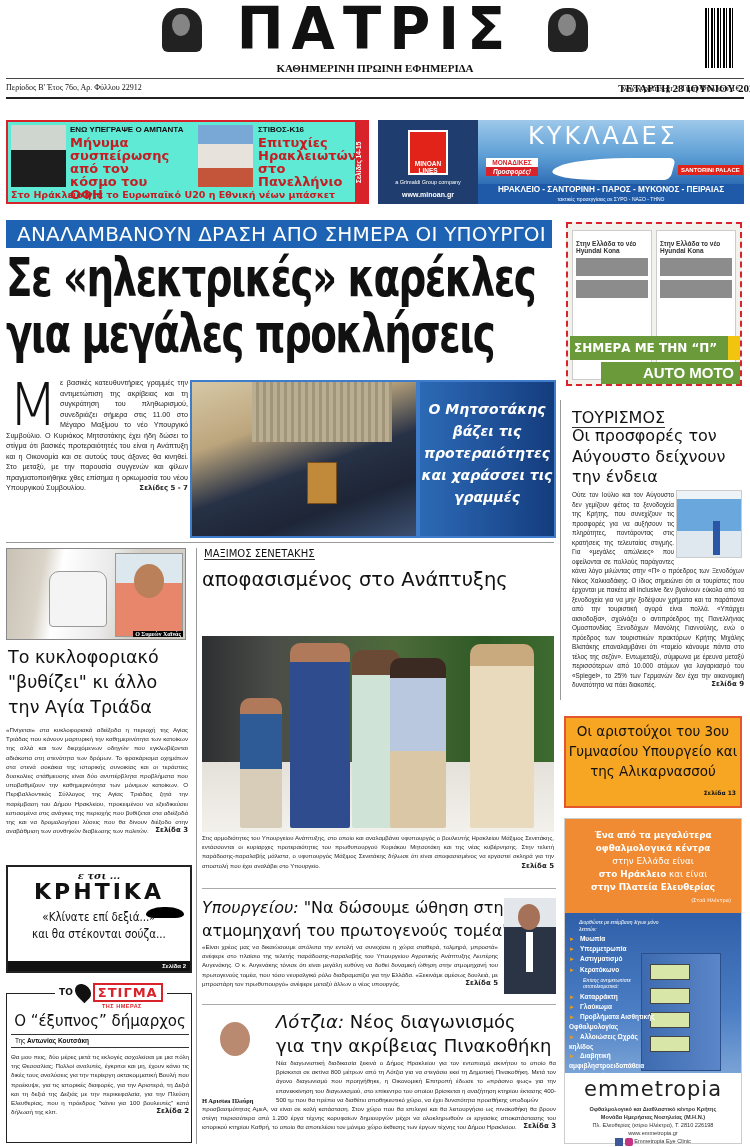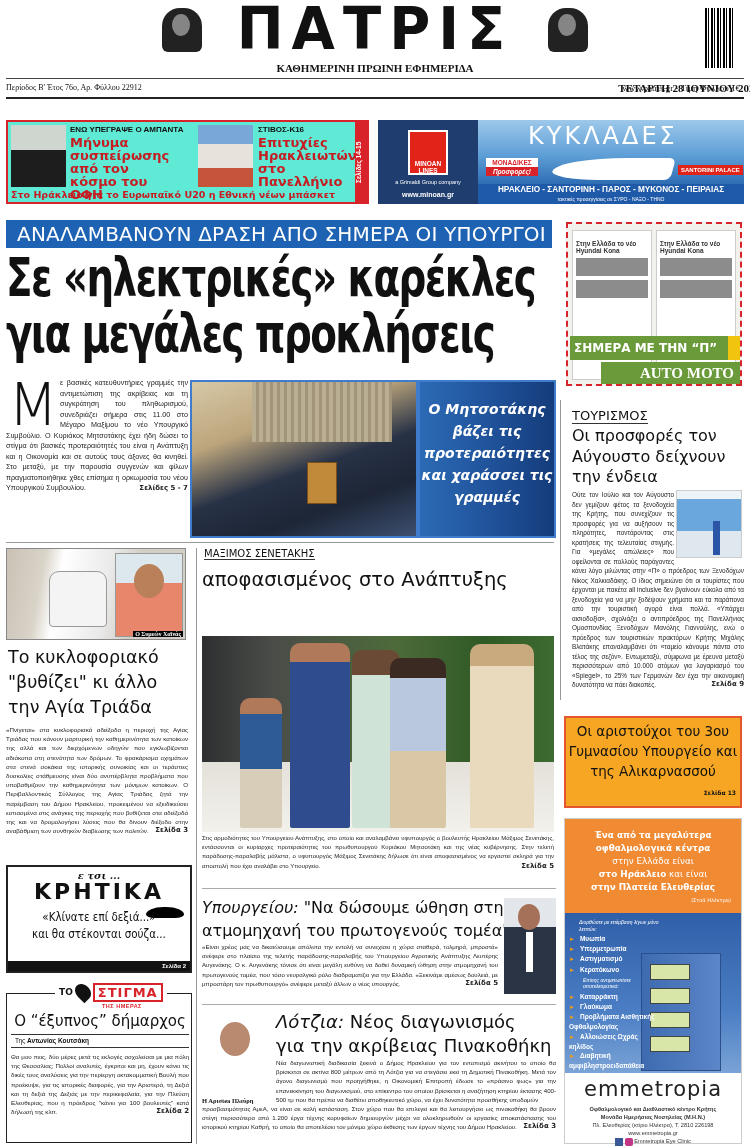--- a/index.html
+++ b/index.html
@@ -49,23 +49,23 @@
 .lead-photo .curtain{position:absolute;left:60px;top:0;width:140px;height:60px;background:repeating-linear-gradient(90deg,#b9ad92 0 4px,#a19478 4px 7px)}
 .lead-photo .table{position:absolute;left:115px;top:80px;width:30px;height:42px;background:#c08a3a;border:1px solid #7a4e18}
 .lead-box{left:418px;top:380px;width:138px;height:158px;background:linear-gradient(90deg,#2c6ab5,#1e4f96 60%,#143c7b);border:2px solid #3f7ccc;color:#fff;text-align:center;font-family:"DejaVu Sans",sans-serif;font-weight:bold;font-style:italic;font-size:14px;line-height:22px;padding-top:16px}
 .vrule{width:1px;background:#999}
 
 .auto{left:566px;top:222px;width:176px;height:164px;border:2px dashed #d9232a;background:#f3f1ec}
 .auto .pg{position:absolute;top:6px;width:80px;height:150px;background:#fff;border:1px solid #ccc;font-size:5px;padding:3px;color:#777}
 .auto .pg b{display:block;font-size:6.5px;color:#333;margin-top:6px}
 .auto .pg i{display:block;height:18px;background:#8c8c8c;margin-top:4px}
 .auto .bar1{position:absolute;left:2px;top:112px;width:170px;height:24px;background:#6a9a3a;color:#fff;font-weight:bold;font-family:"DejaVu Sans",sans-serif;font-size:12px;line-height:24px;padding-left:4px;border-right:12px solid #f1c40f}
-.auto .bar2{position:absolute;left:33px;top:138px;width:139px;height:22px;background:#6a9a3a;color:#fff;font-weight:bold;font-family:Liberation Serif, serif;font-size:15px;line-height:22px;text-align:right;padding-right:6px}
-
-.tour-kick{left:572px;top:408px;font-family:"DejaVu Sans",sans-serif;font-size:13px;border-bottom:1px solid #333}
+.auto .bar2{position:absolute;left:33px;top:138px;width:139px;height:22px;background:#6a9a3a;color:#fff;font-weight:bold;font-family:Liberation Sans, sans-serif;font-size:15px;line-height:22px;text-align:right;padding-right:6px}
+
+.tour-kick{left:572px;top:408px;font-family:"DejaVu Sans",sans-serif;font-size:16px;border-bottom:1px solid #333}
 .tour-hl{left:572px;top:426px;width:175px;font-family:"DejaVu Sans",sans-serif;font-size:16px;line-height:20.5px}
 .tour-text{left:572px;top:490px;width:172px;font-size:6.4px;line-height:9.5px;text-align:justify;color:#222}
 .tour-text .hole{float:right;width:66px;height:70px;margin-left:4px}
 .tour-photo{left:676px;top:490px;width:66px;height:68px;background:linear-gradient(180deg,#eef3f8 0 12%,#6aa7dc 12% 60%,#dfe8ef 60%);border:1px solid #ccc}
 .tour-photo::after{content:"";position:absolute;left:36px;top:30px;width:7px;height:34px;background:#2b56a8}
 .grade-box{left:564px;top:716px;width:178px;height:92px;background:#f6a623;border:2px solid #e4572e;font-family:"DejaVu Sans",sans-serif;font-size:13.5px;line-height:20px;text-align:center;padding-top:3px}
 .grade-box .ref{position:absolute;right:4px;bottom:3px;font-size:6px;font-weight:bold}
 
 .eye{left:564px;top:818px;width:178px;height:326px;border:1px solid #ccc;background:#fff}
 .eye .top{position:absolute;left:0;top:0;width:176px;height:94px;background:#f08a33;color:#fff;font-family:"DejaVu Sans",sans-serif;font-size:8.8px;line-height:13px;text-align:center;padding-top:10px}

